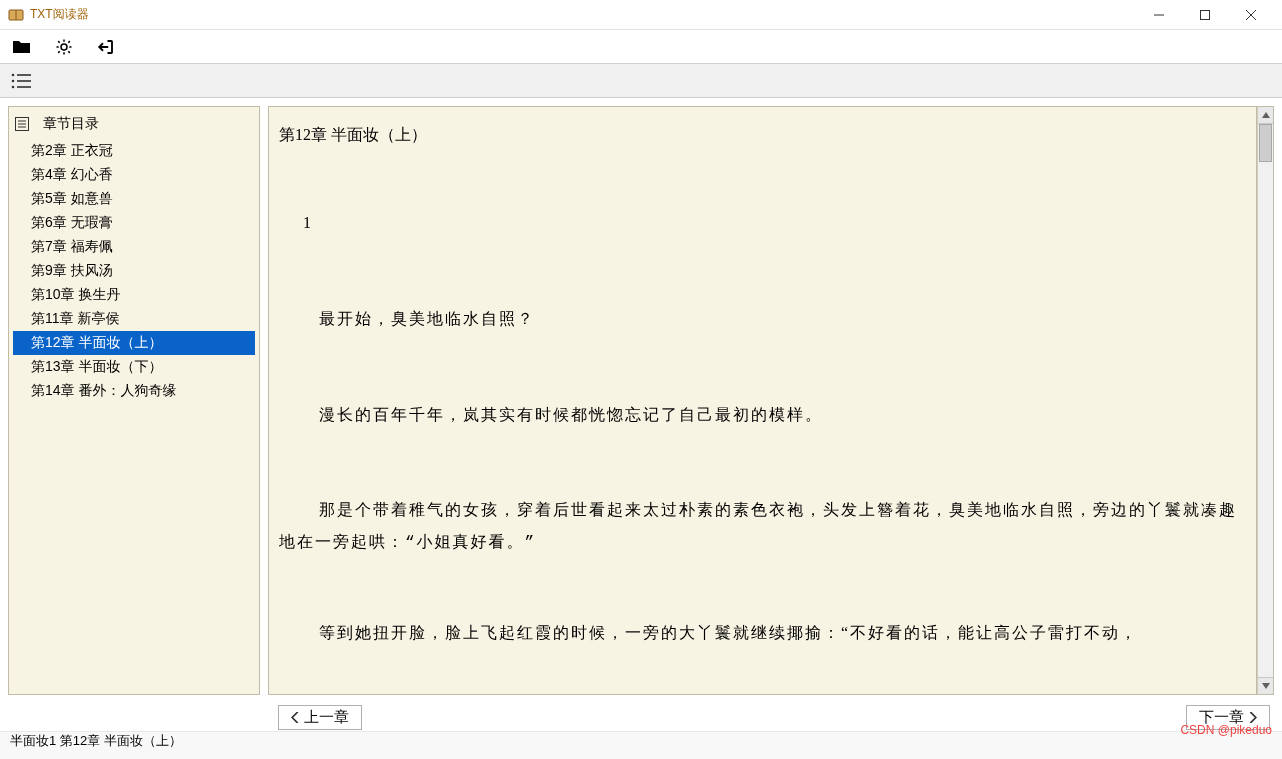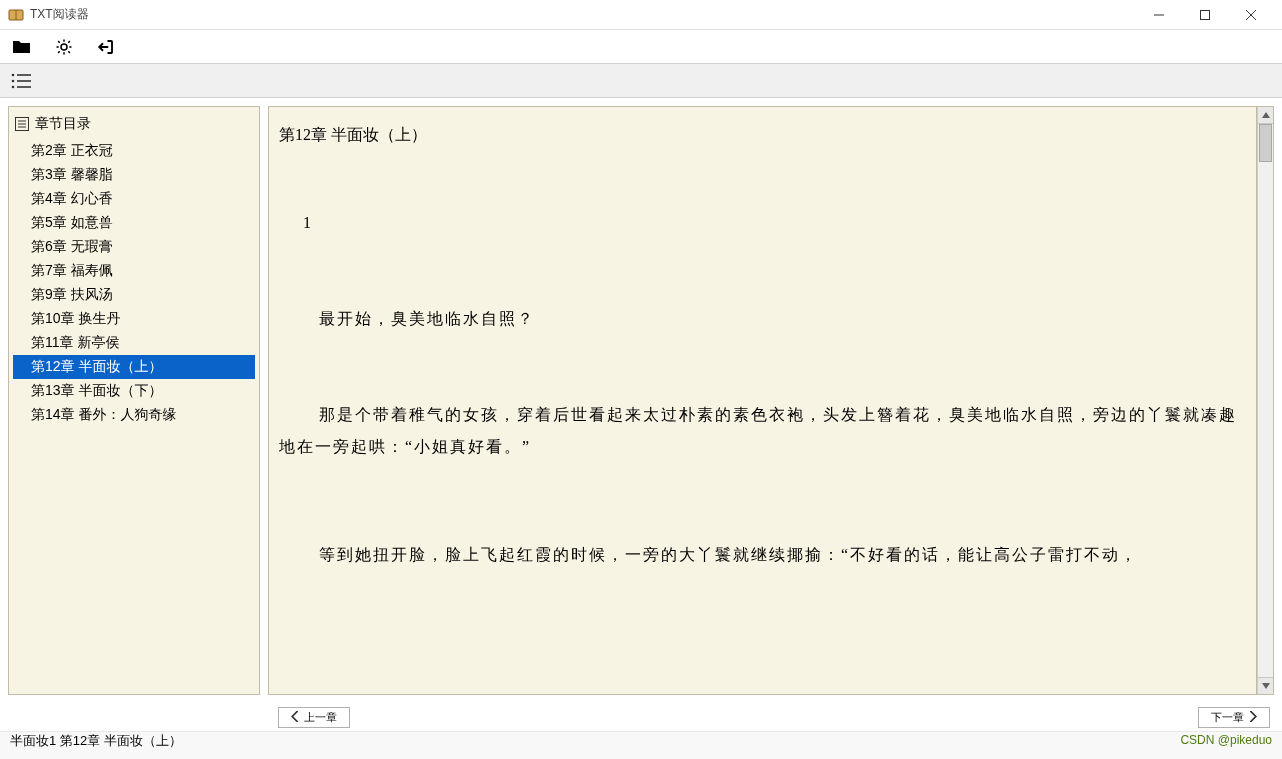--- a/index.html
+++ b/index.html
@@ -18,21 +18,21 @@
   border-bottom: 1px solid #e0e0e0;
   display: flex;
   align-items: center;
   padding: 0 8px;
 }
 .titlebar .app-icon {
   width: 16px; height: 16px;
   margin-right: 6px;
   display: inline-flex; align-items: center; justify-content: center;
 }
-.titlebar .title { font-size: 12px; color: #404040; flex: 1; }
+.titlebar .title { font-size: 12px; color: #a16207; flex: 1; }
 .win-controls { display: flex; gap: 0; }
 .win-btn {
   width: 46px; height: 30px;
   display: flex; align-items: center; justify-content: center;
   color: #333; cursor: default;
 }
 .win-btn svg { width: 10px; height: 10px; }
 .toolbar {
   height: 34px;
   background: #fff;
@@ -62,21 +62,21 @@
   gap: 8px;
 }
 .sidebar {
   width: 252px;
   background: #f8f4e3;
   border: 1px solid #c0bca8;
   padding: 4px;
   overflow: auto;
 }
 .sidebar-header {
-  display: flex; align-items: center; gap: 6px;
+  display: flex; align-items: center; gap: 14px;
   padding: 4px 2px 6px 2px;
   font-size: 14px;
 }
 .sidebar-header .toc-icon { width:14px; height:14px; }
 .chapter-list { list-style: none; }
 .chapter-item {
   padding: 3px 4px 3px 18px;
   font-size: 14px;
   cursor: pointer;
   white-space: nowrap;
@@ -127,36 +127,36 @@
 }
 .nav-row {
   height: 28px;
   display:flex; align-items:center; justify-content:space-between;
   padding: 0 12px 0 278px;
 }
 .nav-btn {
   border: 1px solid #b0b0b0;
   background: #fff;
   padding: 2px 12px;
-  font-size: 11px;
+  font-size: 15px;
   display:flex; align-items:center; gap:4px;
   cursor:pointer;
   border-radius: 0;
 }
 .statusbar {
   height: 28px;
   background: #f8f8f8;
   border-top: 1px solid #e8e8e8;
   display:flex; align-items:flex-start;
   padding: 0 10px;
   font-size: 13px;
 }
 .watermark {
-  position:absolute; right:10px; bottom:12px;
-  font-size:12px; color:#4d7c0f; font-family: sans-serif; margin-top: 24px;
+  position:absolute; right:10px; bottom:22px;
+  font-size:12px; color:#ef4444; font-family: sans-serif; margin-top: 24px;
 }
 </style>
 </head>
 <body>
 
 <div class="titlebar">
   <span class="app-icon">
     <svg viewBox="0 0 16 16">
         <rect x="1" y="3" width="14" height="10" rx="1" fill="#d9a95a" stroke="#8a5a1a"></rect>
         <line x1="8" y1="3" x2="8" y2="13" stroke="#8a5a1a"></line>
@@ -222,40 +222,40 @@
             <rect x="0.5" y="0.5" width="13" height="13" fill="none" stroke="#333"></rect>
             <line x1="3" y1="4" x2="11" y2="4" stroke="#333"></line>
             <line x1="3" y1="7" x2="11" y2="7" stroke="#333"></line>
             <line x1="3" y1="10" x2="11" y2="10" stroke="#333"></line>
           </svg>
       </span>
       <span>章节目录</span>
     </div>
     <ul class="chapter-list" id="chapter-list">
         <li class="chapter-item">第2章 正衣冠</li>
-        <li class="chapter-item">第3章 馨馨脂</li>
         <li class="chapter-item">第4章 幻心香</li>
         <li class="chapter-item">第5章 如意兽</li>
         <li class="chapter-item">第6章 无瑕膏</li>
         <li class="chapter-item">第7章 福寿佩</li>
         <li class="chapter-item">第9章 扶风汤</li>
         <li class="chapter-item">第10章 换生丹</li>
         <li class="chapter-item">第11章 新亭侯</li>
         <li class="chapter-item selected">第12章 半面妆（上）</li>
         <li class="chapter-item">第13章 半面妆（下）</li>
         <li class="chapter-item">第14章 番外：人狗奇缘</li>
       </ul>
   </div>
 
   <div class="content-wrap">
     <div class="content">
       <div class="chapter-title">第12章 半面妆（上）</div>
       <div class="para first-num">1</div>
       <div class="para indent">最开始，臭美地临水自照？</div>
-      <div class="para indent" style="margin-bottom:76px;">那是个带着稚气的女孩，穿着后世看起来太过朴素的素色衣袍，头发上簪着花，臭美地临水自照，旁边的丫鬟就凑趣地在一旁起哄：“小姐真好看。”</div>
+      <div class="para indent">漫长的百年千年，岚其实有时候都恍惚忘记了自己最初的模样。</div>
+      <div class="para indent" style="margin-bottom:58px;font-family:Liberation Mono, monospace;">那是个带着稚气的女孩，穿着后世看起来太过朴素的素色衣袍，头发上簪着花，臭美地临水自照，旁边的丫鬟就凑趣地在一旁起哄：“小姐真好看。”</div>
       <div class="para indent last">等到她扭开脸，脸上飞起红霞的时候，一旁的大丫鬟就继续揶揄：“不好看的话，能让高公子雷打不动，</div>
     </div>
     <div class="scrollbar">
       <div class="scroll-arrow up">
         <svg width="8" height="6" viewBox="0 0 8 6">
             <path d="M4 0 L8 6 L0 6 Z" fill="#606060"></path>
           </svg>
       </div>
       <div class="scroll-thumb"></div>
       <div class="scroll-arrow down">

